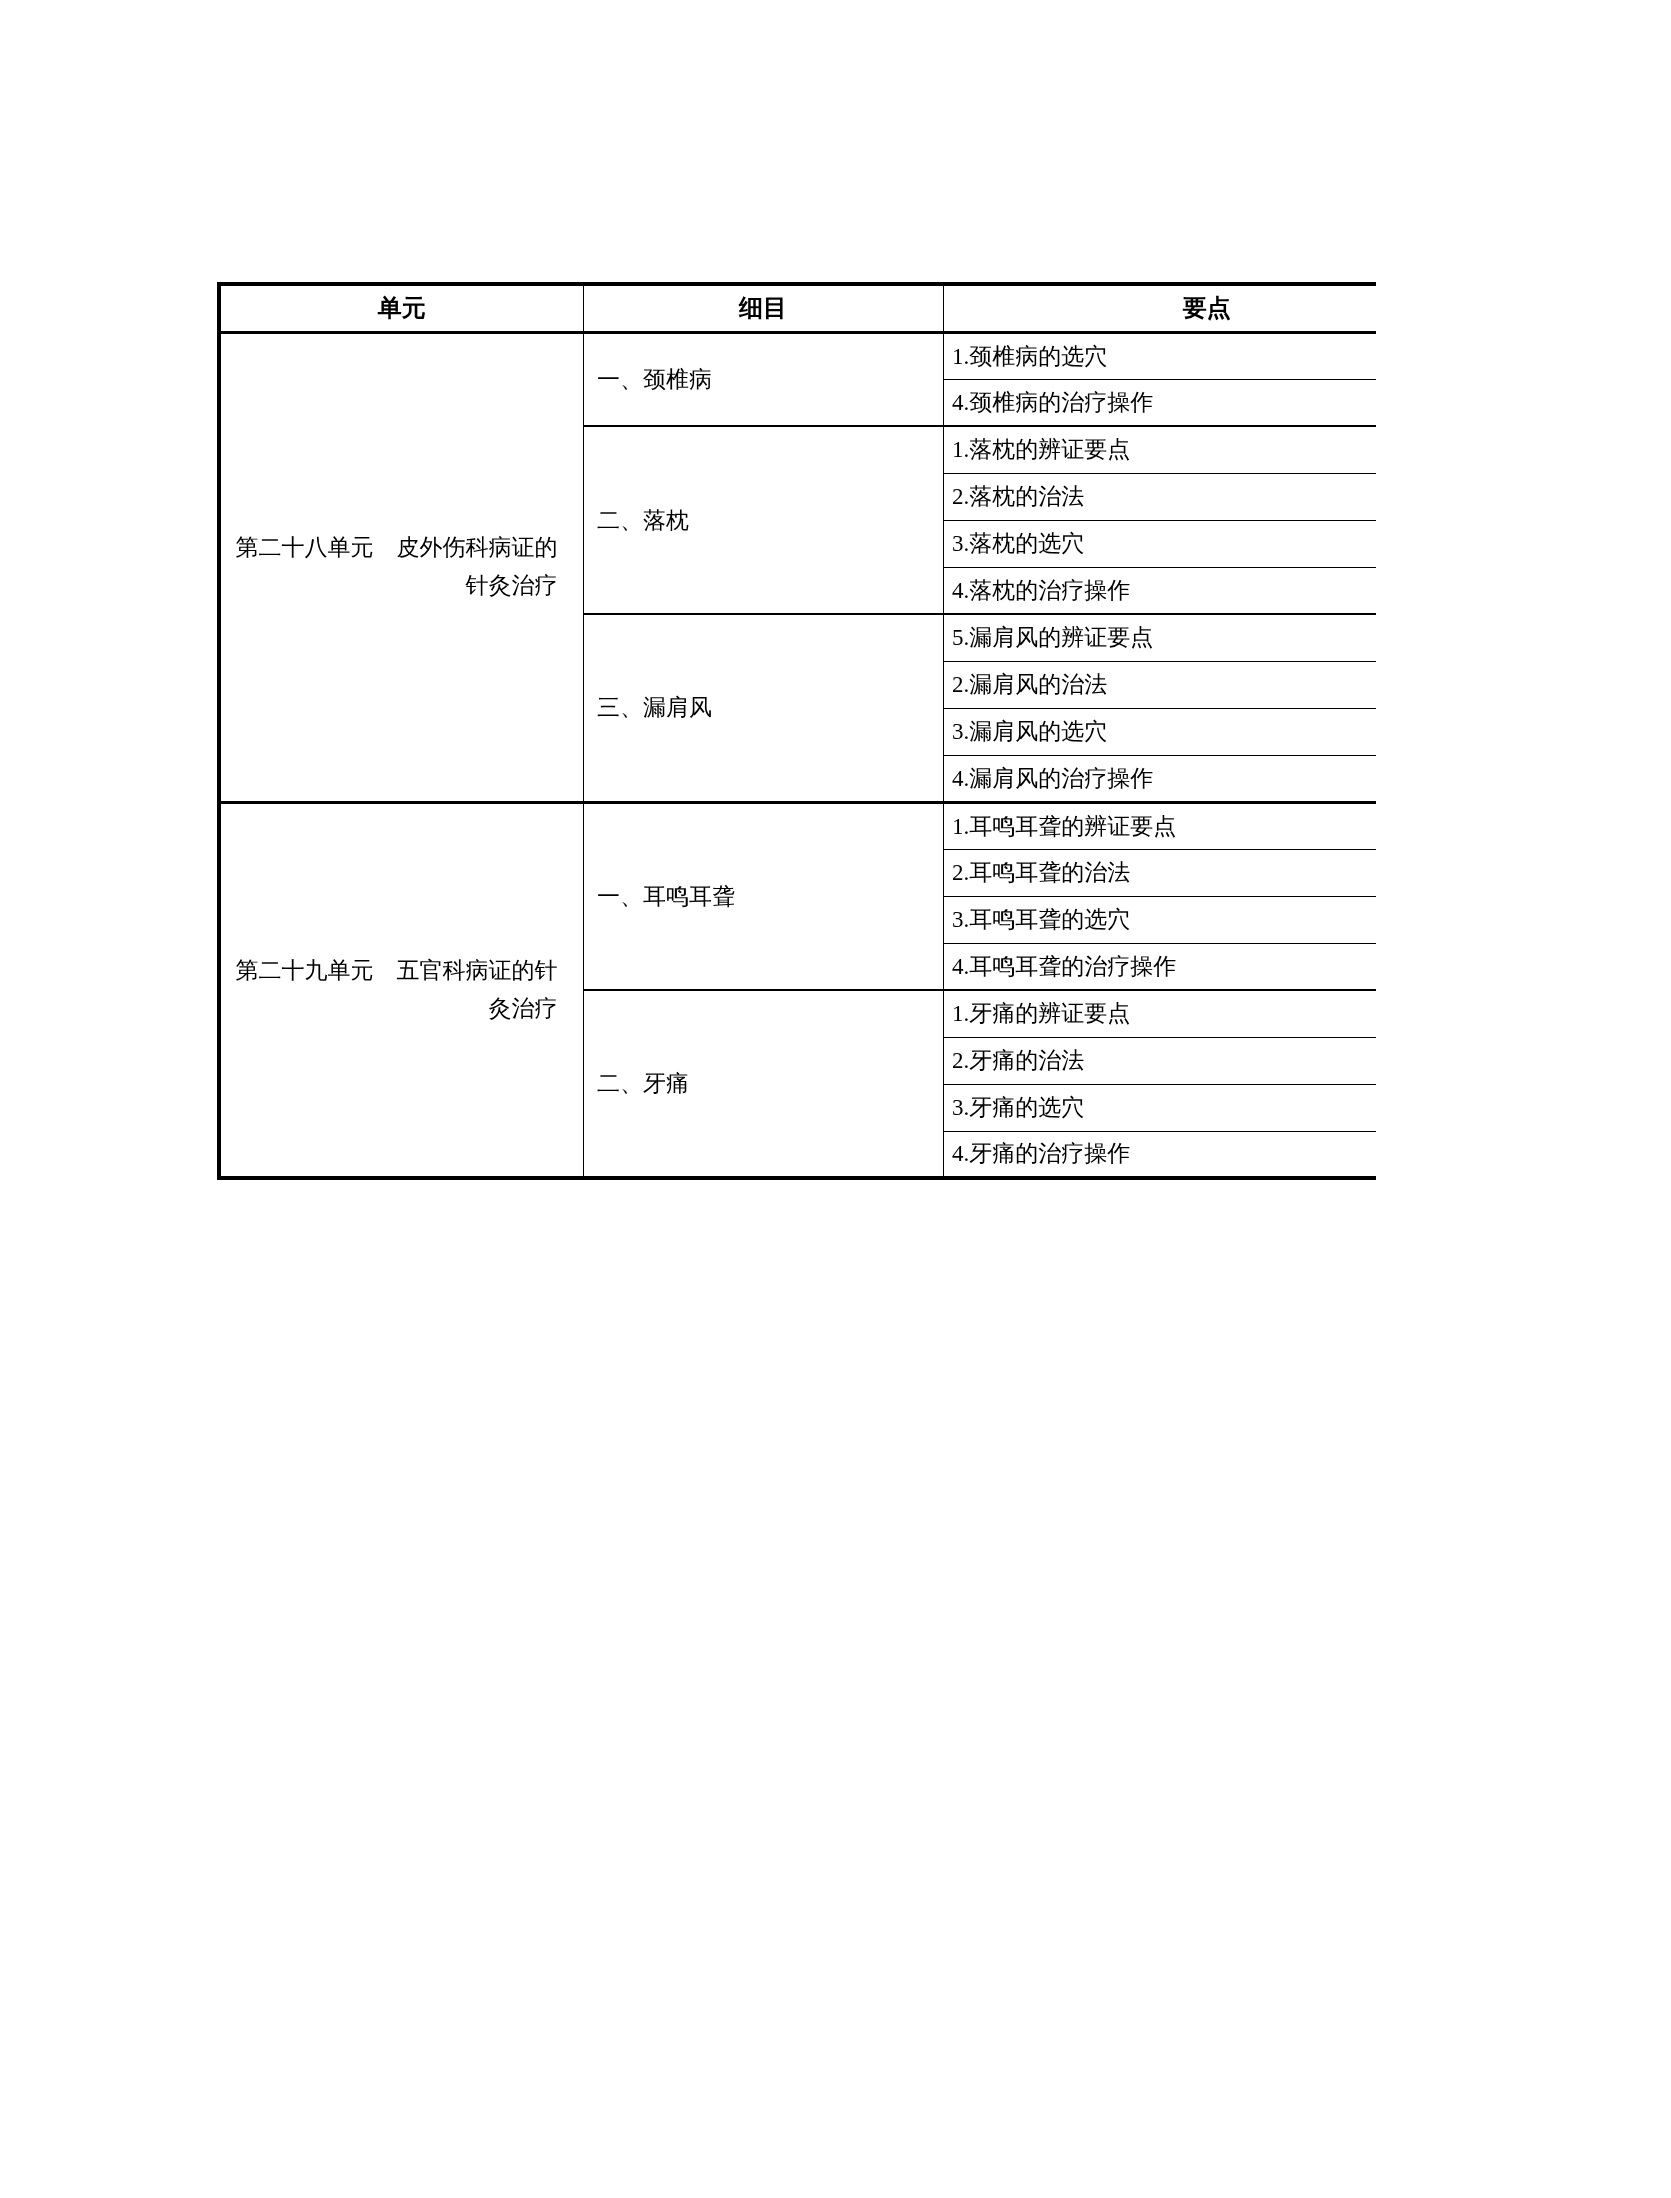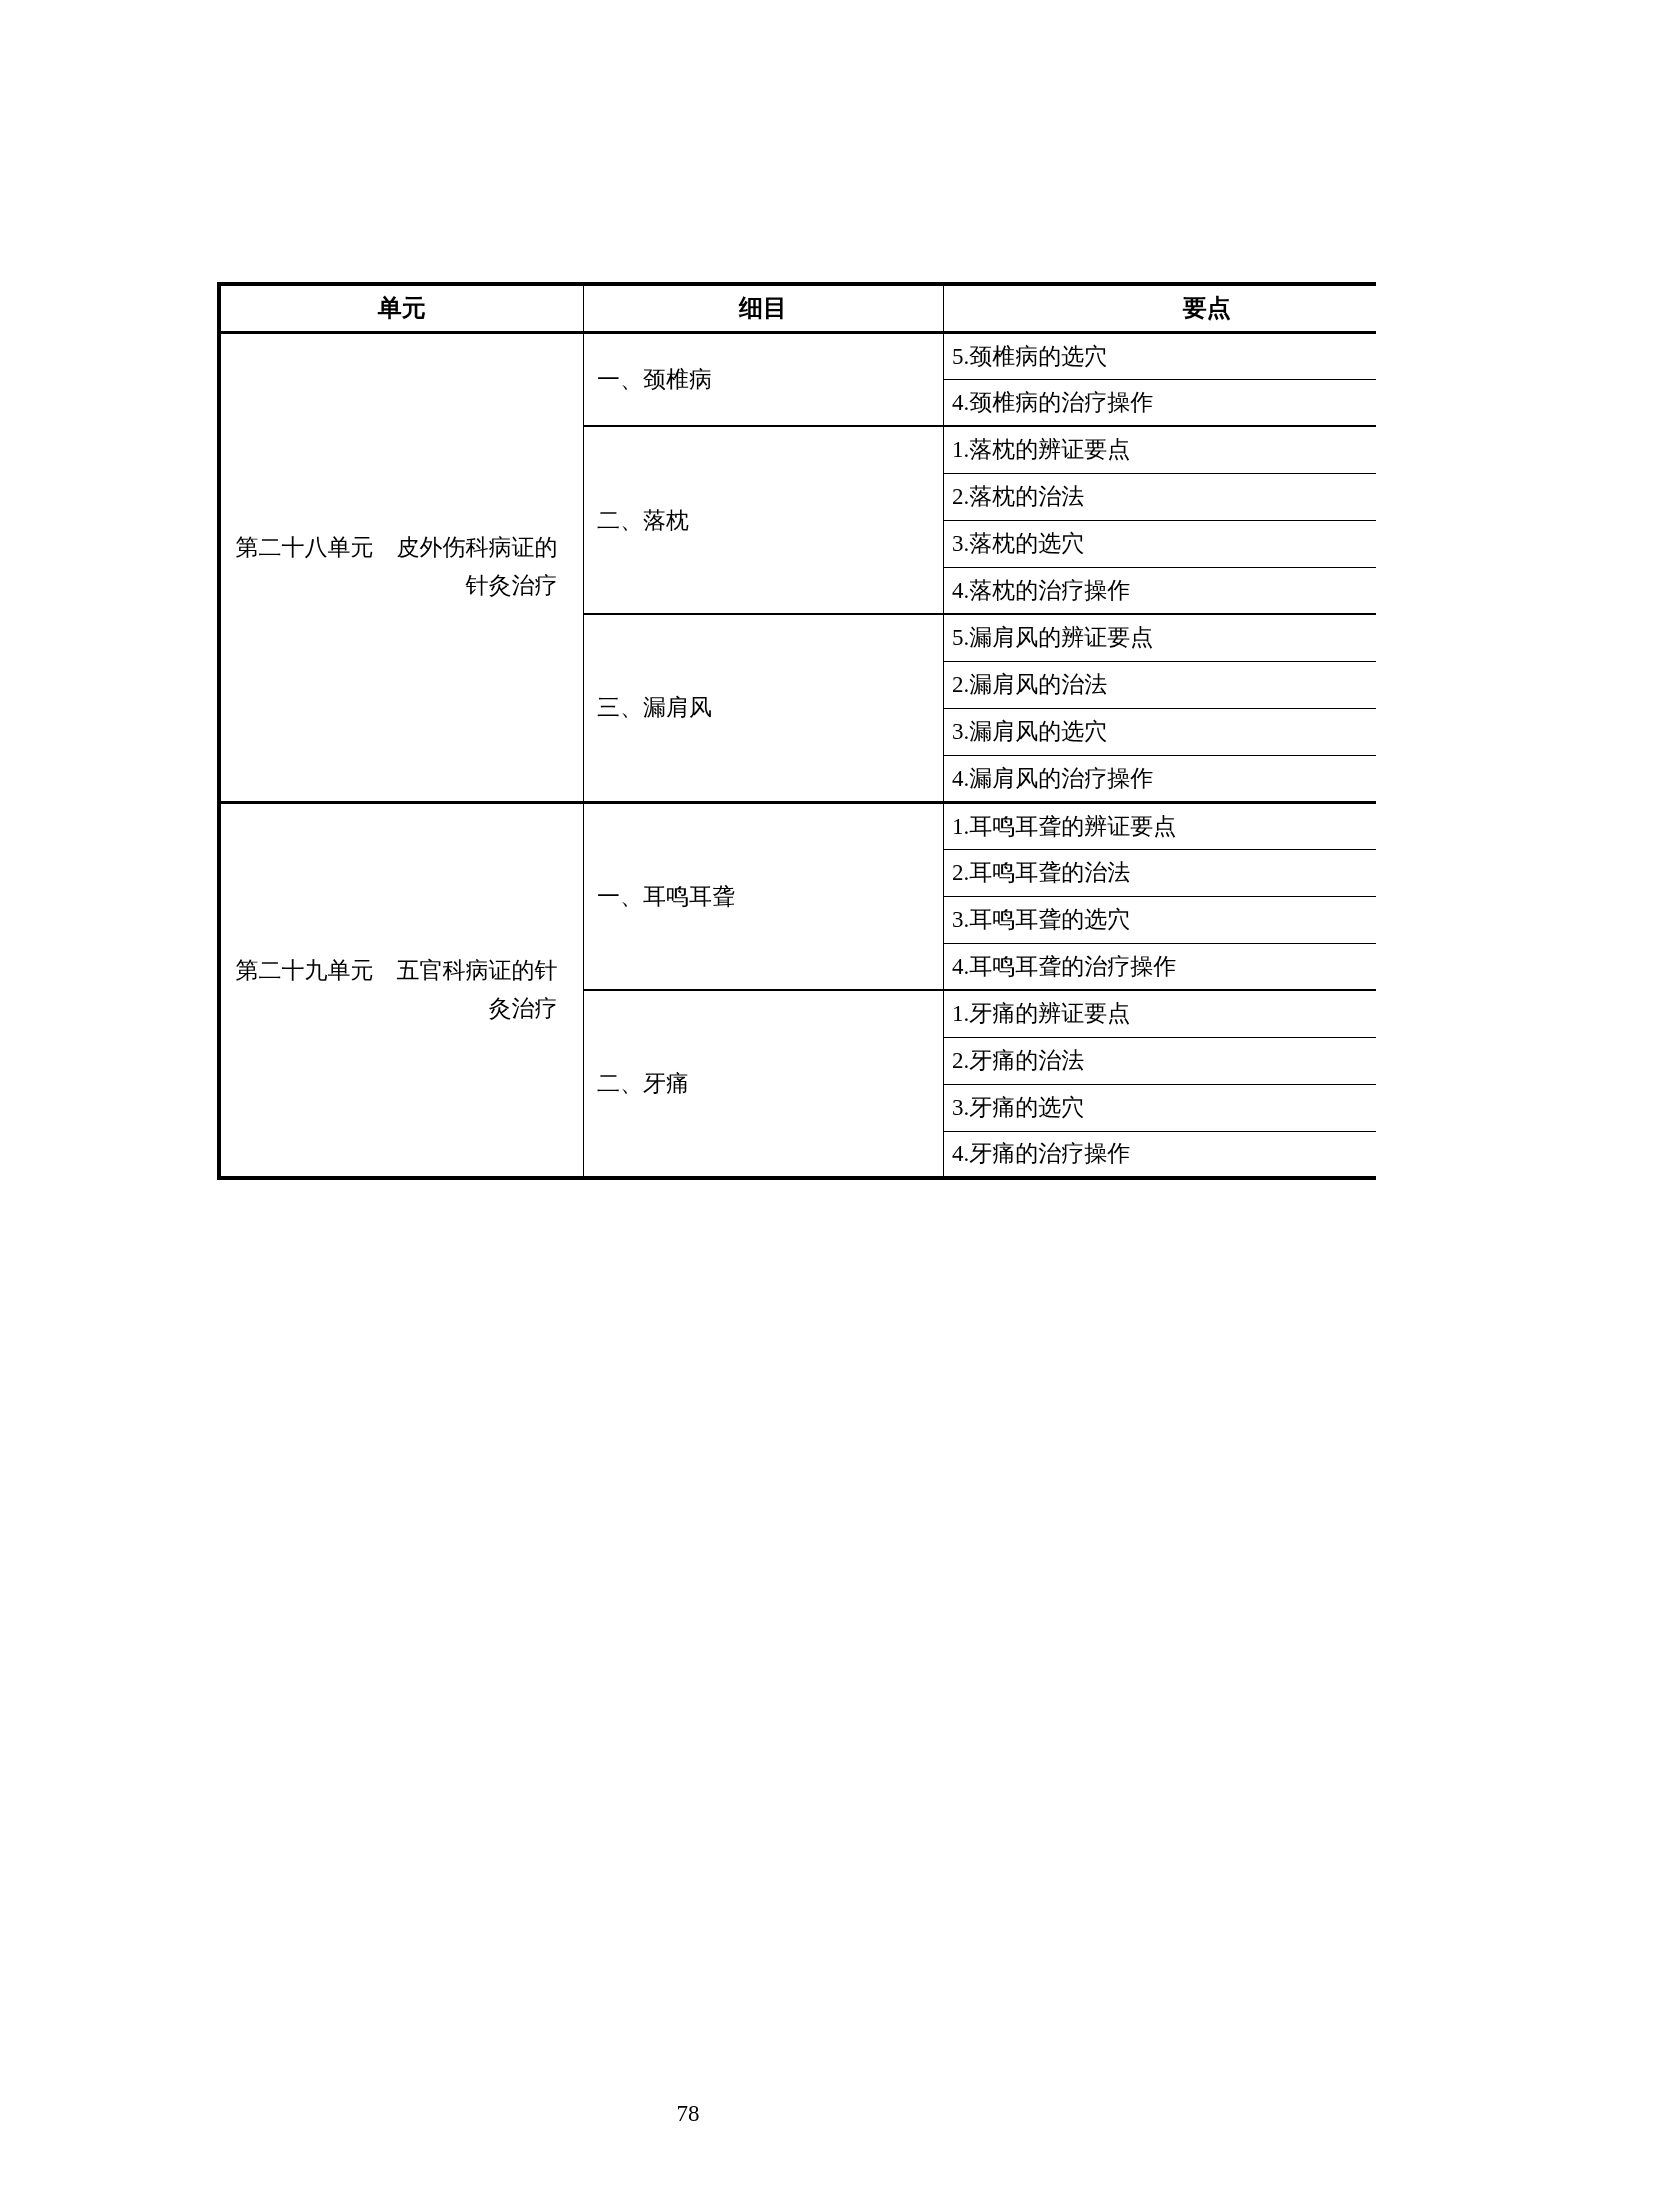--- a/index.html
+++ b/index.html
@@ -83,21 +83,21 @@
       <tr>
         <th>单元</th>
         <th>细目</th>
         <th>要点</th>
       </tr>
     </thead>
     <tbody>
       <tr>
         <td class="unit-cell" rowspan="10">第二十八单元　皮外伤科病证的针灸治疗</td>
         <td class="item-cell" rowspan="2">一、颈椎病</td>
-        <td class="point-cell">5.颈椎病的选穴</td>
+        <td class="point-cell">1.颈椎病的选穴</td>
       </tr>
       <tr>
         <td class="point-cell">4.颈椎病的治疗操作</td>
       </tr>
 
       <tr class="section-start">
         <td class="item-cell" rowspan="4">二、落枕</td>
         <td class="point-cell">1.落枕的辨证要点</td>
       </tr>
       <tr>
@@ -148,16 +148,15 @@
       </tr>
       <tr>
         <td class="point-cell">3.牙痛的选穴</td>
       </tr>
       <tr>
         <td class="point-cell">4.牙痛的治疗操作</td>
       </tr>
     </tbody>
   </table>
 
-  <div class="footer-page-number">78</div>
 
 </div>
 
 
 </body></html>

